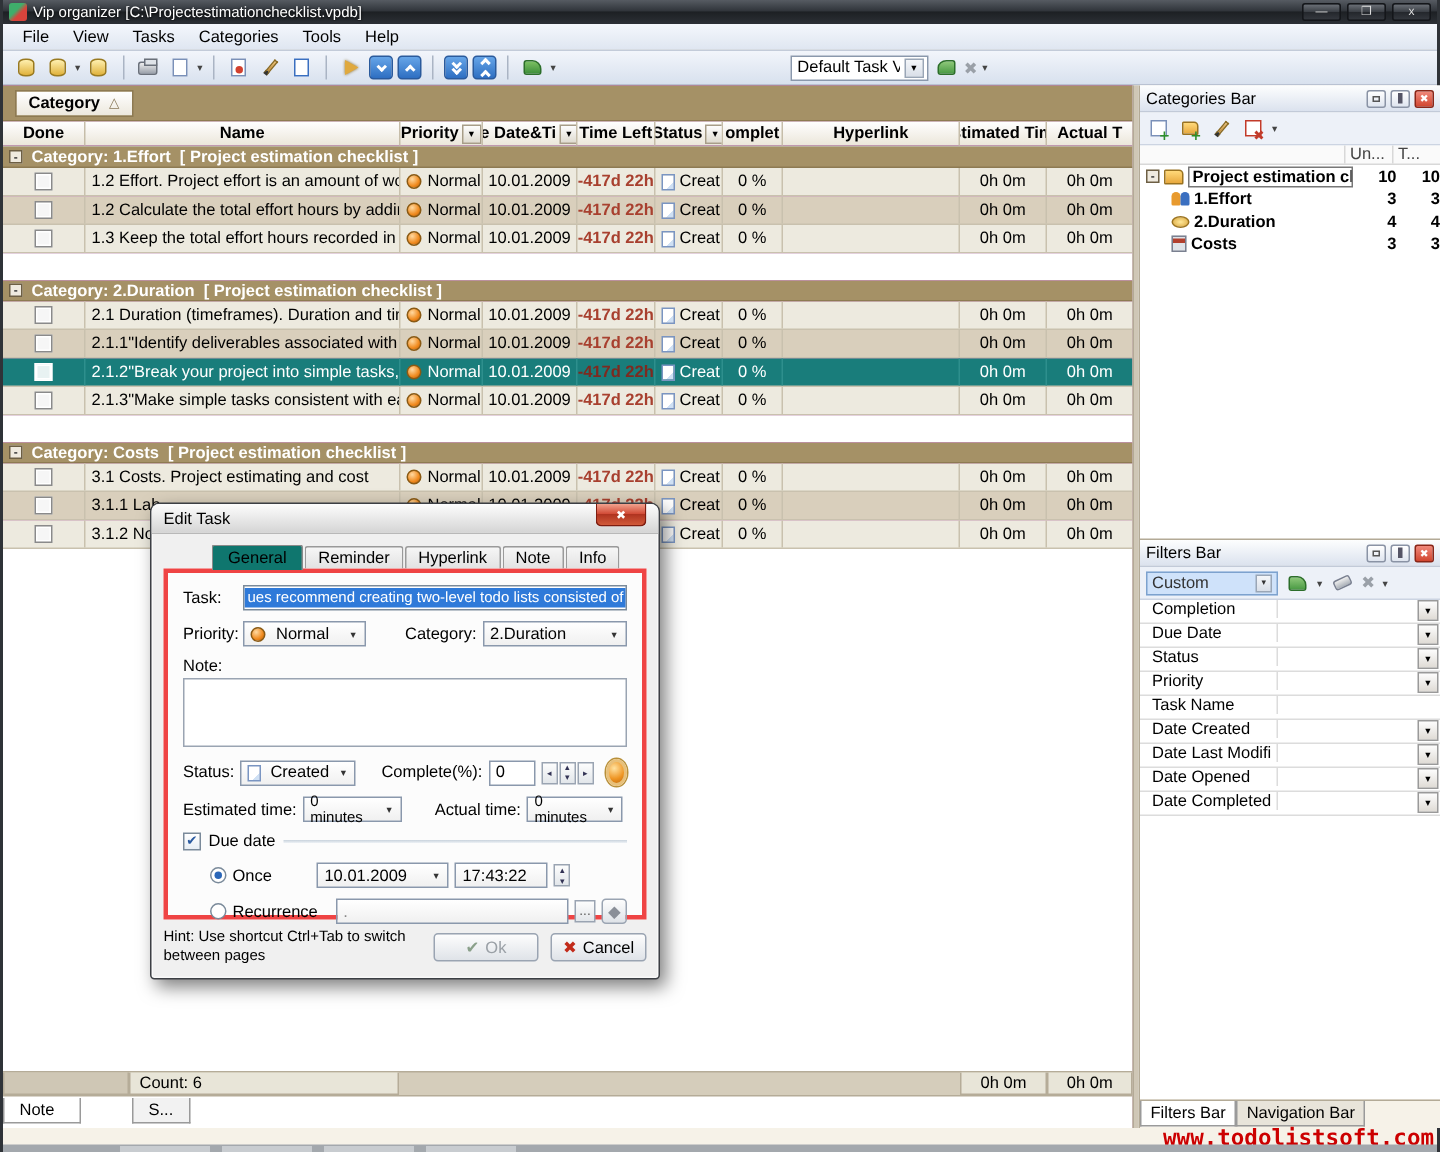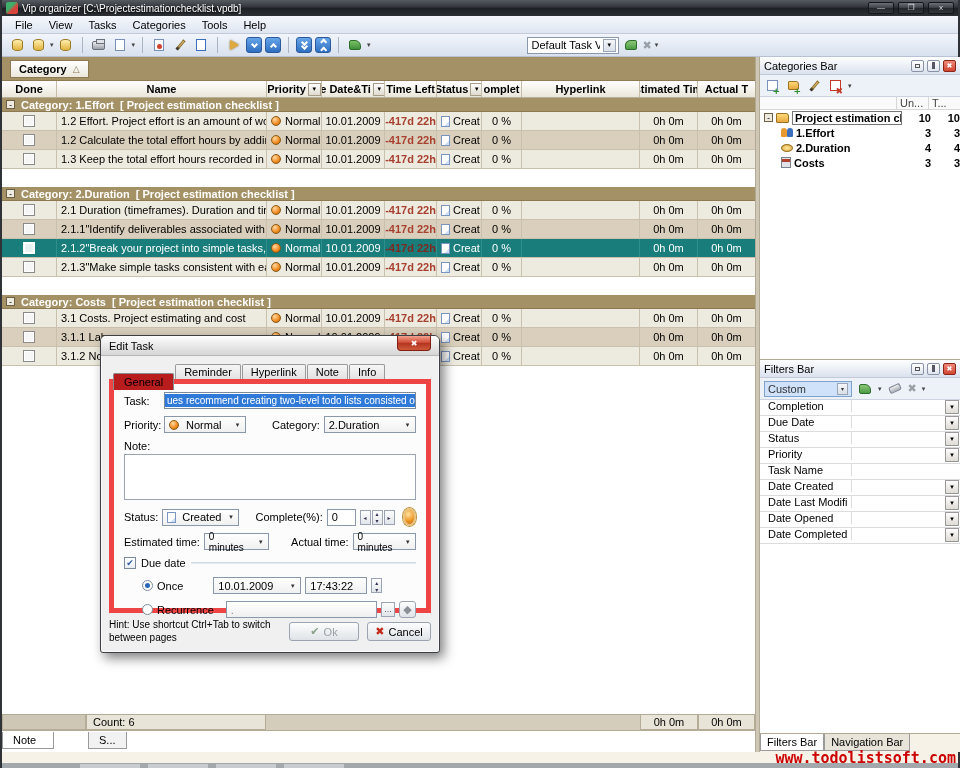--- a/index.html
+++ b/index.html
@@ -114,22 +114,22 @@
   #taskbar{position:absolute;left:0;top:763px;width:100%;height:5px;background:#a3a8ad;}
   #taskbar i{position:absolute;top:1px;height:4px;background:#c8ccd0;display:block;}
 
   
   #dialog{position:absolute;left:98px;top:335px;width:340px;height:318px;background:#f0f0f0;border:1px solid #3c3f44;border-radius:6px 6px 3px 3px;box-shadow:4px 5px 12px rgba(0,0,0,.5), inset 0 0 0 1px rgba(255,255,255,.6);z-index:20;}
   #dlg-title{height:20px;background:linear-gradient(#fdfdfd,#d5d5d5);border-radius:5px 5px 0 0;border-bottom:1px solid #b8b8b8;display:flex;align-items:center;padding:0 8px;}
   #dlg-close{position:absolute;right:8px;top:0;width:34px;height:15px;background:linear-gradient(#f2a28e,#cf4530 50%,#b03420 50%,#d15a3a);border:1px solid #7e1d10;border-top:none;border-radius:0 0 4px 4px;color:#fff;display:flex;align-items:center;justify-content:center;font-size:8px;}
   #dlg-body{padding:6px 8px 4px 8px;}
   #dlg-tabs{display:flex;align-items:flex-end;height:17px;position:relative;z-index:2;padding-left:4px;}
   .dtab{border:1px solid #9a9a9a;border-bottom:none;border-radius:2px 2px 0 0;background:linear-gradient(#f6f6f6,#e2e2e2);padding:1px 8px;margin-right:1px;}
-  .dtab.on{background:#b91c1c;padding:2px 10px 2px 10px;position:relative;top:11px;border-color:#8a8a8a;}
-  #dlg-frame{border:5px solid #ef4444;background:#fcfcfc;padding:8px 10px 6px 10px;position:relative;z-index:1;height:234px;}
+  .dtab.on{background:#0f766e;padding:2px 10px 2px 10px;position:relative;top:1px;border-color:#8a8a8a;margin-left:28px;}
+  #dlg-frame{border:3px solid #ef4444;background:#fcfcfc;padding:8px 10px 6px 10px;position:relative;z-index:1;height:234px;}
   .drow{display:flex;align-items:center;margin-bottom:7px;gap:4px;}
   .dlbl{white-space:nowrap;}
   #task-input{flex:1;height:17px;border:1px solid #7a8a9a;background:#fff;display:flex;align-items:center;overflow:hidden;}
   #task-input span{background:#2f7ad9;color:#fff;padding:1px 2px;white-space:nowrap;font-size:10px;}
   .dcombo{height:17px;background:linear-gradient(#fff,#f0f0f0);border:1px solid #8a98ac;display:flex;align-items:center;padding:0 1px 0 4px;gap:3px;}
   .dcombo .dd{margin-left:auto;width:13px;height:13px;display:flex;align-items:center;justify-content:center;font-size:7px;color:#333;}
   #note-area{width:100%;height:46px;border:1px solid #9aa4b2;background:#fff;margin-bottom:8px;}
   .spinbox{width:40px;height:17px;border:1px solid #8a98ac;background:#fff;display:flex;align-items:center;padding-left:4px;}
   .spincluster{display:flex;align-items:center;gap:1px;}
   .sbtn{width:11px;height:15px;border:1px solid #9aa4b2;background:linear-gradient(#fdfdfd,#e2e6ea);font-size:6px;display:flex;align-items:center;justify-content:center;color:#335;}

